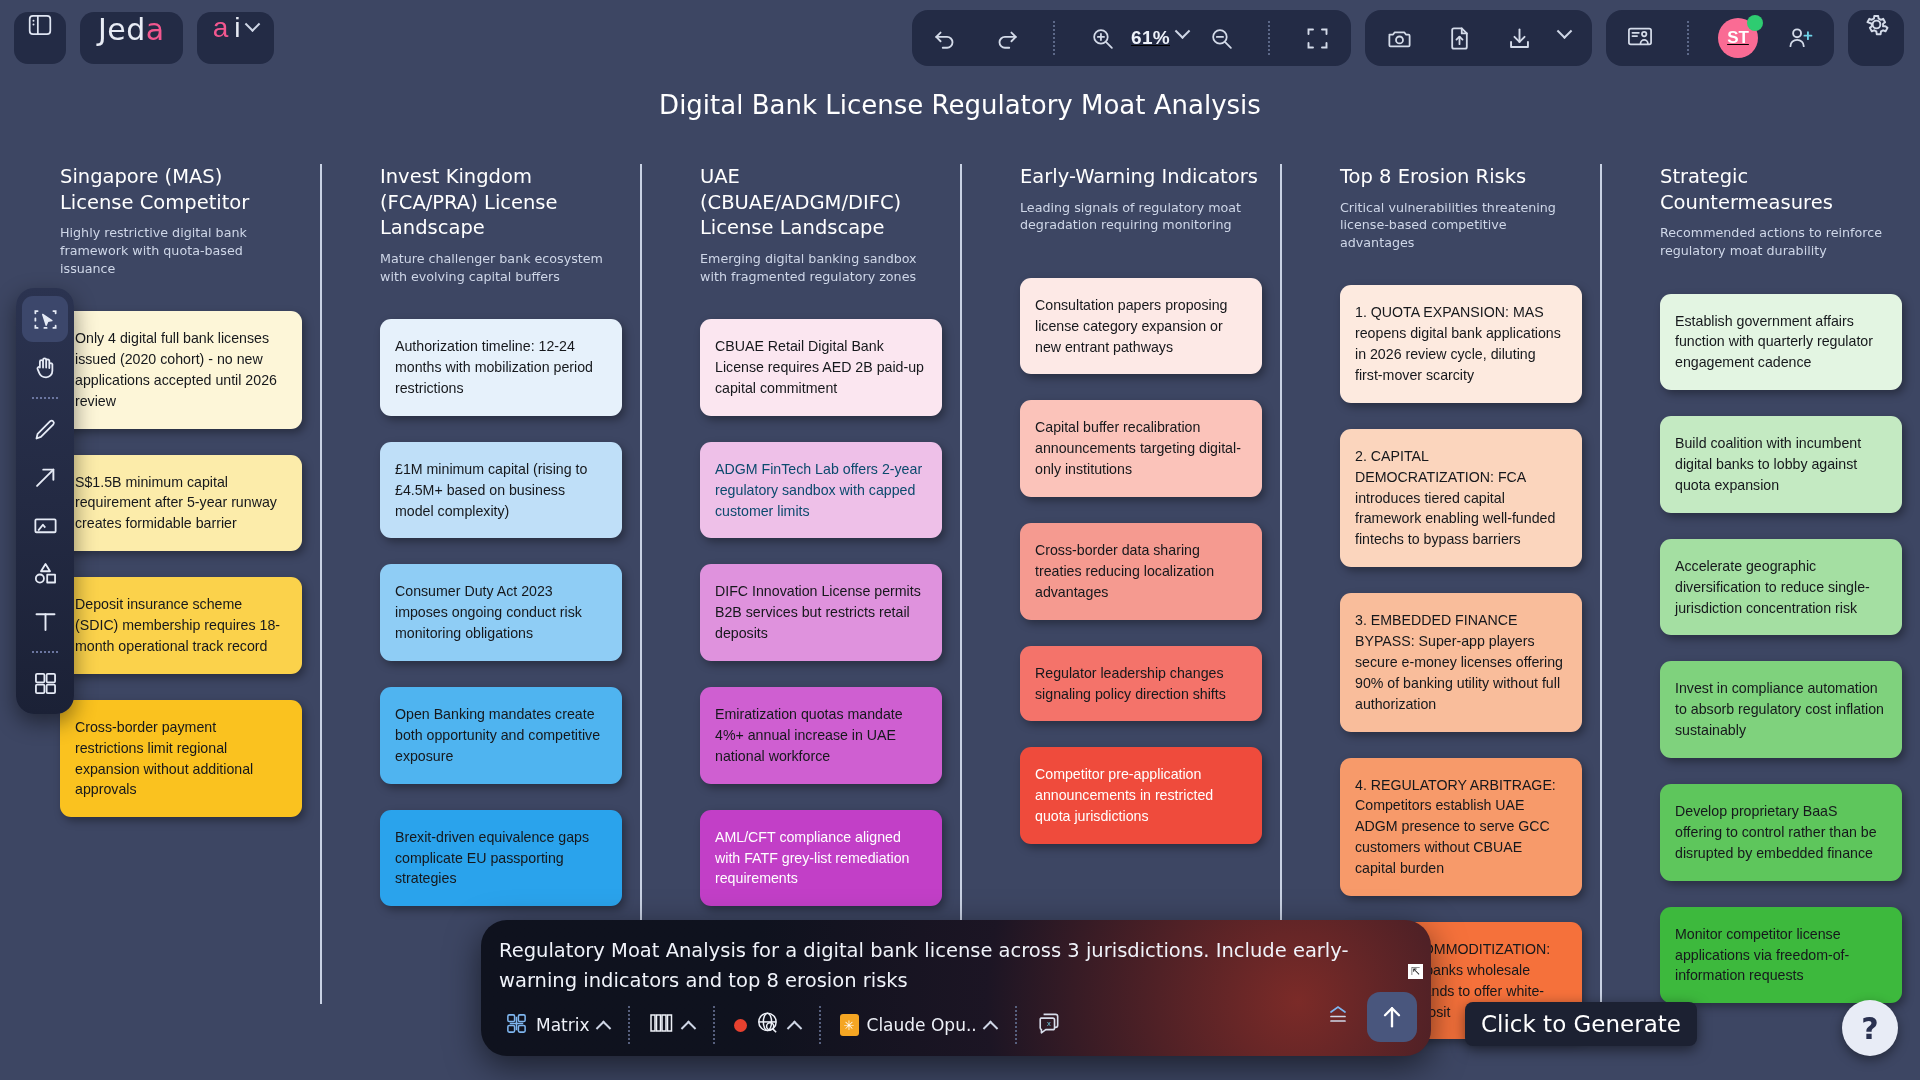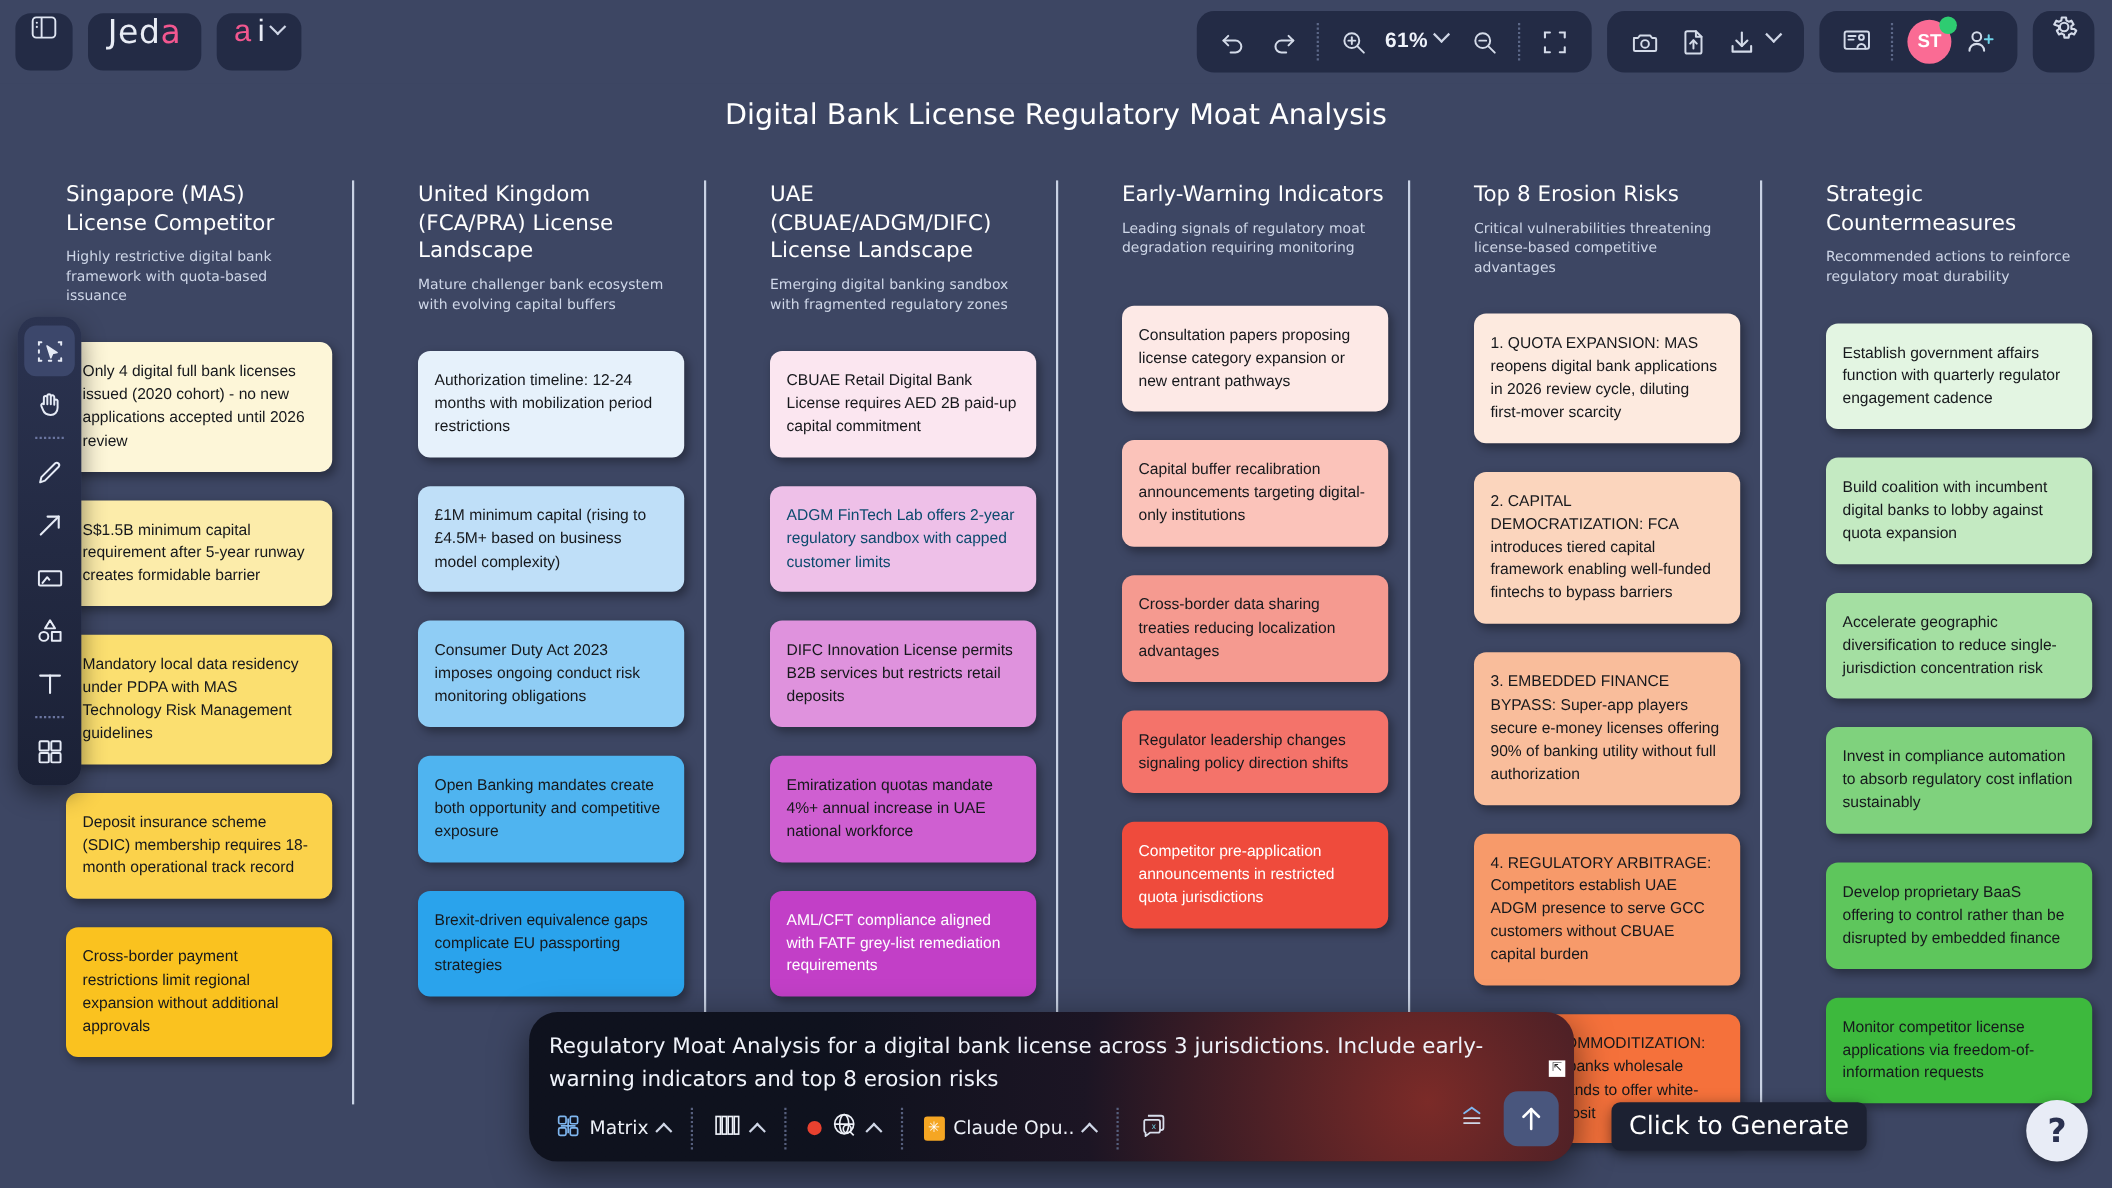--- a/index.html
+++ b/index.html
@@ -32,21 +32,21 @@
   }
   .brand .pink { color: #f2578f; }
   .brand2 { padding: 0 16px; display:flex; align-items:center; gap:6px; font-size: 28px; color:#e8ecf5; }
   .brand2 .pink { color:#f2578f; }
   .chev { display:inline-block; width:11px; height:11px;
     border-right:2px solid #cfd6e6; border-bottom:2px solid #cfd6e6;
     transform: rotate(45deg) translate(-3px,-3px); }
   .chev.up { transform: rotate(-135deg) translate(-2px,-2px); }
 
   .grp { background:#232b45; border-radius:16px; height:56px;
-         display:flex; align-items:center; padding:0 12px; gap:0; }
+         display:flex; align-items:center; padding:0 12px; gap:16px;text-decoration:underline; }
   .ic { width:44px; height:44px; display:flex; align-items:center; justify-content:center;
         color:#d4dbe9; cursor:pointer; border-radius:10px; }
   .ic svg { display:block; }
   .divd { width:0; height:34px; border-left:2px dotted #5b6party; border-left:2px dotted #5c6888; margin:0 9px; }
   .zoomlbl { color:#eef2fa; font-size:19px; font-weight:bold; padding:0 4px; letter-spacing:.3px;}
   .zoomgrp { display:flex; align-items:center; gap:3px; }
 
   .avatar {
     width:40px; height:40px; border-radius:50%; background:#fa6b94;
     color:#fff; font-size:17px; font-weight:bold; display:flex;
@@ -286,28 +286,27 @@
 
     <div class="columns" id="columns">
         <div class="col">
           <div class="col-head">
             <div class="col-title">Singapore (MAS) License Competitor</div>
             <div class="col-sub">Highly restrictive digital bank framework with quota-based issuance</div>
           </div>
           <div class="cards">
             <div class="card" style="background: rgb(253, 246, 216); color: rgb(22, 24, 28);">Only 4 digital full bank licenses issued (2020 cohort) - no new applications accepted until 2026 review</div>
             <div class="card" style="background: rgb(252, 236, 170); color: rgb(22, 24, 28);">S$1.5B minimum capital requirement after 5-year runway creates formidable barrier</div>
-            <div class="card" style="background: rgb(251, 223, 112); color: rgb(22, 24, 28);">Mandatory local data residency under PDPA with MAS Technology Risk Management guidelines</div>
             <div class="card" style="background: rgb(251, 210, 75); color: rgb(22, 24, 28);">Deposit insurance scheme (SDIC) membership requires 18-month operational track record</div>
             <div class="card" style="background: rgb(250, 194, 31); color: rgb(22, 24, 28);">Cross-border payment restrictions limit regional expansion without additional approvals</div>
           </div>
         </div>
         <div class="col">
           <div class="col-head">
-            <div class="col-title">United Kingdom (FCA/PRA) License Landscape</div>
+            <div class="col-title">Invest Kingdom (FCA/PRA) License Landscape</div>
             <div class="col-sub">Mature challenger bank ecosystem with evolving capital buffers</div>
           </div>
           <div class="cards">
             <div class="card" style="background: rgb(230, 241, 251); color: rgb(22, 24, 28);">Authorization timeline: 12-24 months with mobilization period restrictions</div>
             <div class="card" style="background: rgb(191, 223, 248); color: rgb(22, 24, 28);">£1M minimum capital (rising to £4.5M+ based on business model complexity)</div>
             <div class="card" style="background: rgb(143, 205, 245); color: rgb(22, 24, 28);">Consumer Duty Act 2023 imposes ongoing conduct risk monitoring obligations</div>
             <div class="card" style="background: rgb(79, 180, 240); color: rgb(22, 24, 28);">Open Banking mandates create both opportunity and competitive exposure</div>
             <div class="card" style="background: rgb(42, 163, 236); color: rgb(22, 24, 28);">Brexit-driven equivalence gaps complicate EU passporting strategies</div>
           </div>
         </div>

